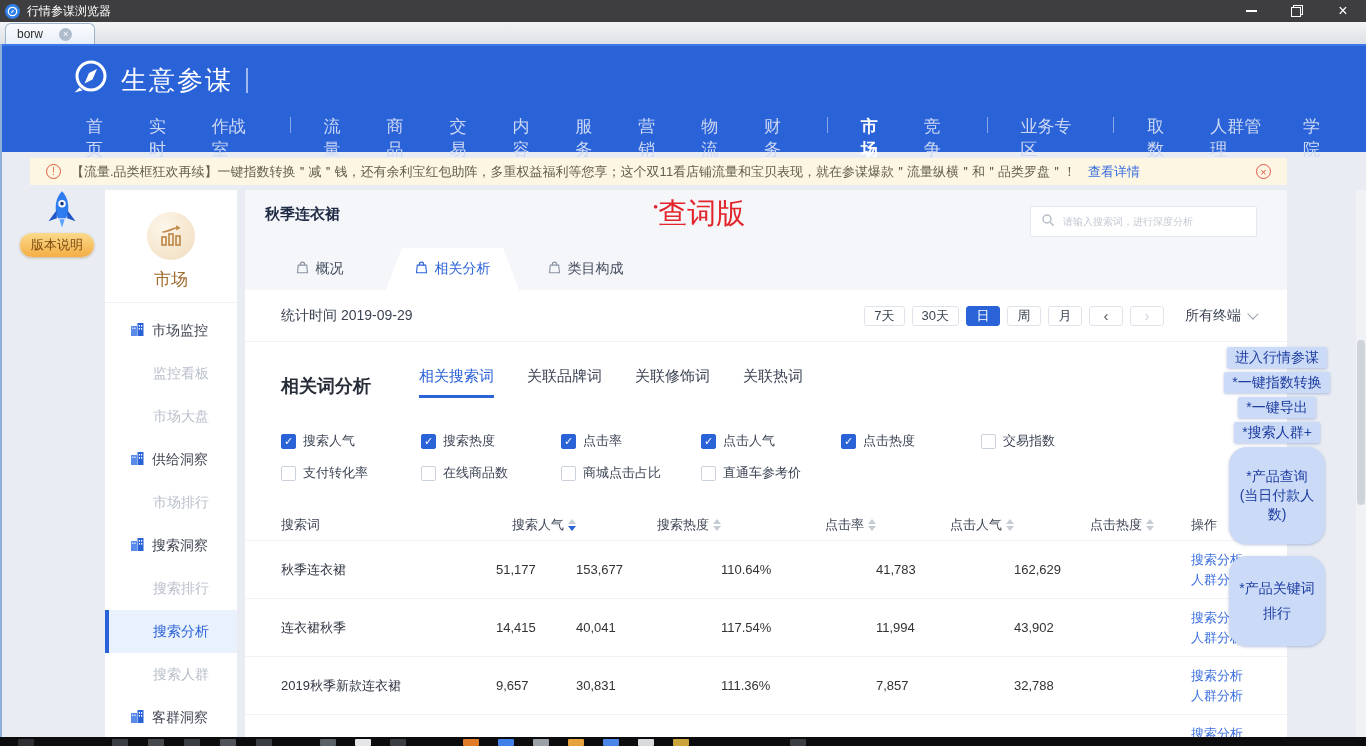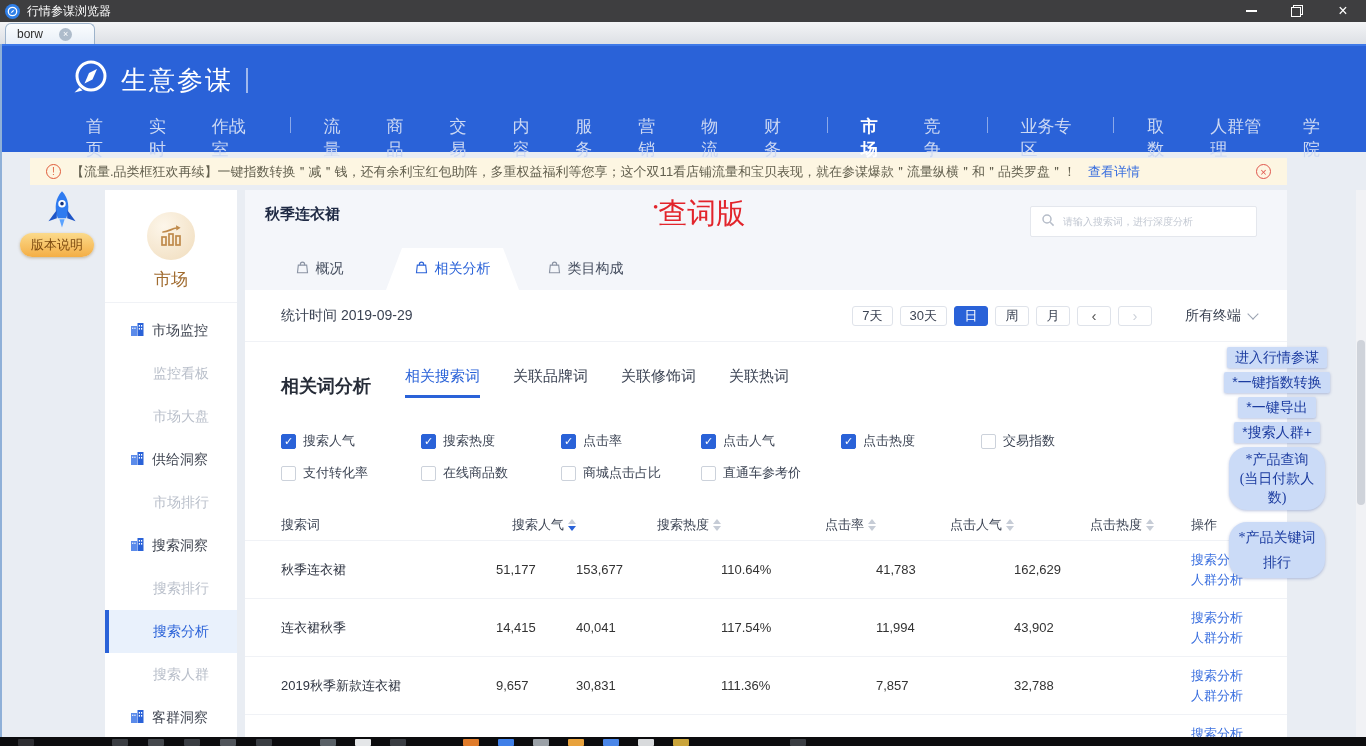--- a/index.html
+++ b/index.html
@@ -70,26 +70,26 @@
   .head-tab { width:133px; height:42px; display:flex; align-items:center; justify-content:center; gap:7px; font-size:14px; color:#444d5e; }
   .head-tab.active { background:#fff; color:#2a62d8; clip-path:polygon(16px 0, 117px 0, 133px 100%, 0 100%); }
 
   .time-row { height:52px; display:flex; align-items:center; padding:0 30px 0 36px; border-bottom:1px solid #f0f2f6; }
   .stat-time { font-size:14px; color:#3c4454; }
   .time-controls { margin-left:auto; display:flex; align-items:center; gap:7px; }
   .tbtn { min-width:34px; height:20px; padding:0 9px; border:1px solid #dfe3ea; border-radius:3px; background:#fff; font-size:13px; color:#3c4454; display:flex; align-items:center; justify-content:center; }
   .tbtn.active { background:#2a62d8; border-color:#2a62d8; color:#fff; }
   .tbtn.pager { color:#555; font-size:15px; }
   .tbtn.pager.disabled { color:#ccd1d9; }
-  .terminal { margin-left:26px; font-size:14px; color:#3c4454; display:flex; align-items:center; gap:8px; }
+  .terminal { margin-left:14px; font-size:14px; color:#3c4454; display:flex; align-items:center; gap:8px; }
   .chev { width:8px; height:8px; border-right:1.5px solid #9aa2b0; border-bottom:1.5px solid #9aa2b0; transform:rotate(45deg); margin-top:-4px; }
 
   .section-row { display:flex; align-items:flex-end; padding:22px 0 0 36px; height:56px; }
   .section-title { font-size:18px; font-weight:bold; color:#262c38; }
-  .word-tabs { display:flex; gap:33px; margin-left:34px; }
+  .word-tabs { display:flex; gap:33px; margin-left:48px; }
   .word-tab { font-size:15px; color:#3c4454; position:relative; padding-bottom:12px; }
   .word-tab.active { color:#2a62d8; }
   .word-tab.active::after { content:""; position:absolute; bottom:0; left:0; right:0; height:3px; background:#2a62d8; }
 
   .filters { display:grid; grid-template-columns:repeat(6,140px); row-gap:14px; padding:34px 0 0 36px; }
   .chk { display:flex; align-items:center; gap:7px; font-size:13px; color:#3c4454; }
   .box { width:15px; height:15px; border:1px solid #ccd2db; border-radius:2px; background:#fff; flex:0 0 auto; }
   .box.checked { background:#2a62d8; border-color:#2a62d8; color:#fff; display:flex; align-items:center; justify-content:center; font-size:11px; }
 
   .dtable { margin-top:28px; }
@@ -101,21 +101,21 @@
   .s-down { width:0; height:0; border-left:4px solid transparent; border-right:4px solid transparent; border-top:5px solid #c6ccd6; }
   .s-down.on { border-top-color:#2a62d8; }
   .t-row { height:58px; border-top:1px solid #f0f2f6; font-size:13px; color:#333; }
   .cell-word { color:#2f3542; }
   .cell-num { text-align:left; padding-right:13px; }
   .cell-actions { padding-left:37px; display:flex; flex-direction:column; gap:4px; font-size:13px; color:#3a6fdf; line-height:16px; }
 
   
   .float-pills { position:absolute; left:1229px; top:347px; width:96px; display:flex; flex-direction:column; align-items:center; gap:4px; z-index:5; }
   .pill { background:#cbdbf7; color:#1c3ca0; font-size:14px; line-height:19px; border-radius:2px; padding:1px 8px; text-align:center; box-shadow:0 1px 3px rgba(30,60,150,.3); white-space:nowrap; }
-  .pill.wrap { white-space:normal; max-width:96px; border-radius:18px; padding:3px 9px;font-family:Liberation Serif, serif; }
+  .pill.wrap { white-space:normal; max-width:96px; border-radius:18px; padding:20px 9px; }
   .pill.last { margin-top:8px; line-height:25px; }
 
   
   .scrollbar { position:absolute; right:0; top:190px; width:10px; height:556px; background:#f1f2f5; }
   .scroll-thumb { position:absolute; left:1px; top:150px; width:8px; height:165px; border-radius:4px; background:#cfd3da; }
   .taskbar { position:absolute; left:0; top:737px; width:100%; height:9px; background:#0c0c0e; z-index:10; }
   .tk { position:absolute; top:2px; width:16px; height:7px; border-radius:1px; }
 </style>
 </head>
 <body>

